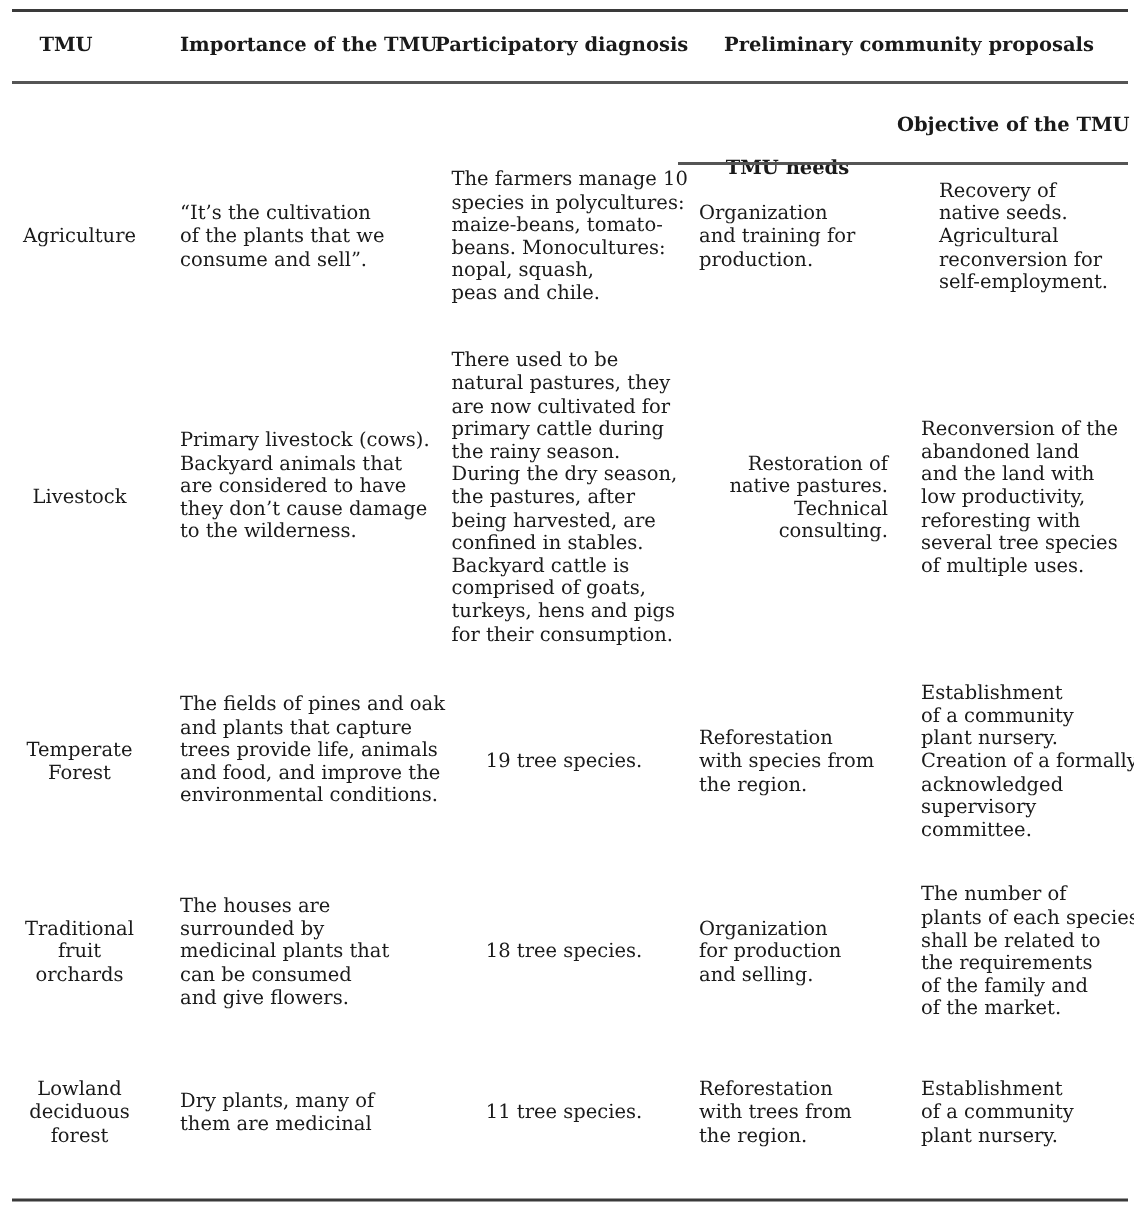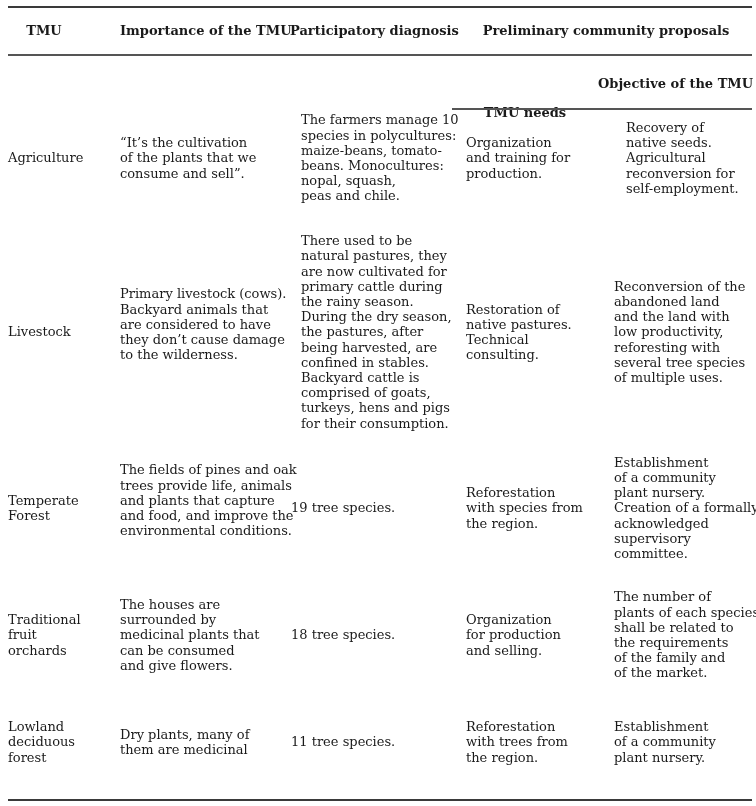--- a/index.html
+++ b/index.html
@@ -5,21 +5,21 @@
   html, body { margin: 0; padding: 0; background: #ffffff; }
   body { width: 756px; height: 806px; position: relative; overflow: hidden;
          font-family: "DejaVu Serif", "Liberation Serif", serif; color: #1a1a1a; }
   .page { position: absolute; left: 8px; top: 0; width: 744px; height: 806px; }
   .rule { position: absolute; background: #3a3a3a; }
   .rule.thick { height: 2px; }
   .rule.thin { height: 1px; background: #555; }
   .hdr { position: absolute; font-weight: bold; font-size: 13px; line-height: 16px; white-space: nowrap; text-align: center; }
   .cell { position: absolute; font-size: 13px; line-height: 15.2px; }
   .cell .ln { display: block; white-space: nowrap; }
-  .c { }
+  .c { text-align: center; }
   .l { text-align: left; }
 </style>
 </head>
 <body>
 
 <div class="page">
   <div class="rule thick" style="left:0; top:6px; width:744px;"></div>
 
   <div class="hdr" style="left:0; width:72px; top:23px;">TMU</div>
   <div class="hdr" style="left:96px; width:180px; top:23px; text-align:left; padding-left:16px;">Importance of the TMU</div>
@@ -83,21 +83,21 @@
           <span class="ln">the rainy season.</span>
           <span class="ln">During the dry season,</span>
           <span class="ln">the pastures, after</span>
           <span class="ln">being harvested, are</span>
           <span class="ln">confined in stables.</span>
           <span class="ln">Backyard cattle is</span>
           <span class="ln">comprised of goats,</span>
           <span class="ln">turkeys, hens and pigs</span>
           <span class="ln">for their consumption.</span>
         </div>
-        <div class="cell l" style="left: 458px; width: 126px; top: 301.6px;">
+        <div class="cell l" style="left: 458px; width: 126px; top: 301.6px; text-align: right;">
           <span class="ln">Restoration of</span>
           <span class="ln">native pastures.</span>
           <span class="ln">Technical</span>
           <span class="ln">consulting.</span>
         </div>
         <div class="cell l" style="left: 606px; width: 140px; top: 278.8px;">
           <span class="ln">Reconversion of the</span>
           <span class="ln">abandoned land</span>
           <span class="ln">and the land with</span>
           <span class="ln">low productivity,</span>
@@ -106,22 +106,22 @@
           <span class="ln">of multiple uses.</span>
         </div>
       </div>
       <div>
         <div class="cell c" style="left: 0px; width: 90px; top: 492.8px;">
           <span class="ln">Temperate</span>
           <span class="ln">Forest</span>
         </div>
         <div class="cell l" style="left: 112px; width: 170px; top: 462.4px;">
           <span class="ln">The fields of pines and oak</span>
+          <span class="ln">and plants that capture</span>
           <span class="ln">trees provide life, animals</span>
-          <span class="ln">and plants that capture</span>
           <span class="ln">and food, and improve the</span>
           <span class="ln">environmental conditions.</span>
         </div>
         <div class="cell c" style="left: 283px; width: 170px; top: 500.4px;">
           <span class="ln">19 tree species.</span>
         </div>
         <div class="cell l" style="left: 458px; width: 126px; top: 485.2px;">
           <span class="ln">Reforestation</span>
           <span class="ln">with species from</span>
           <span class="ln">the region.</span>

